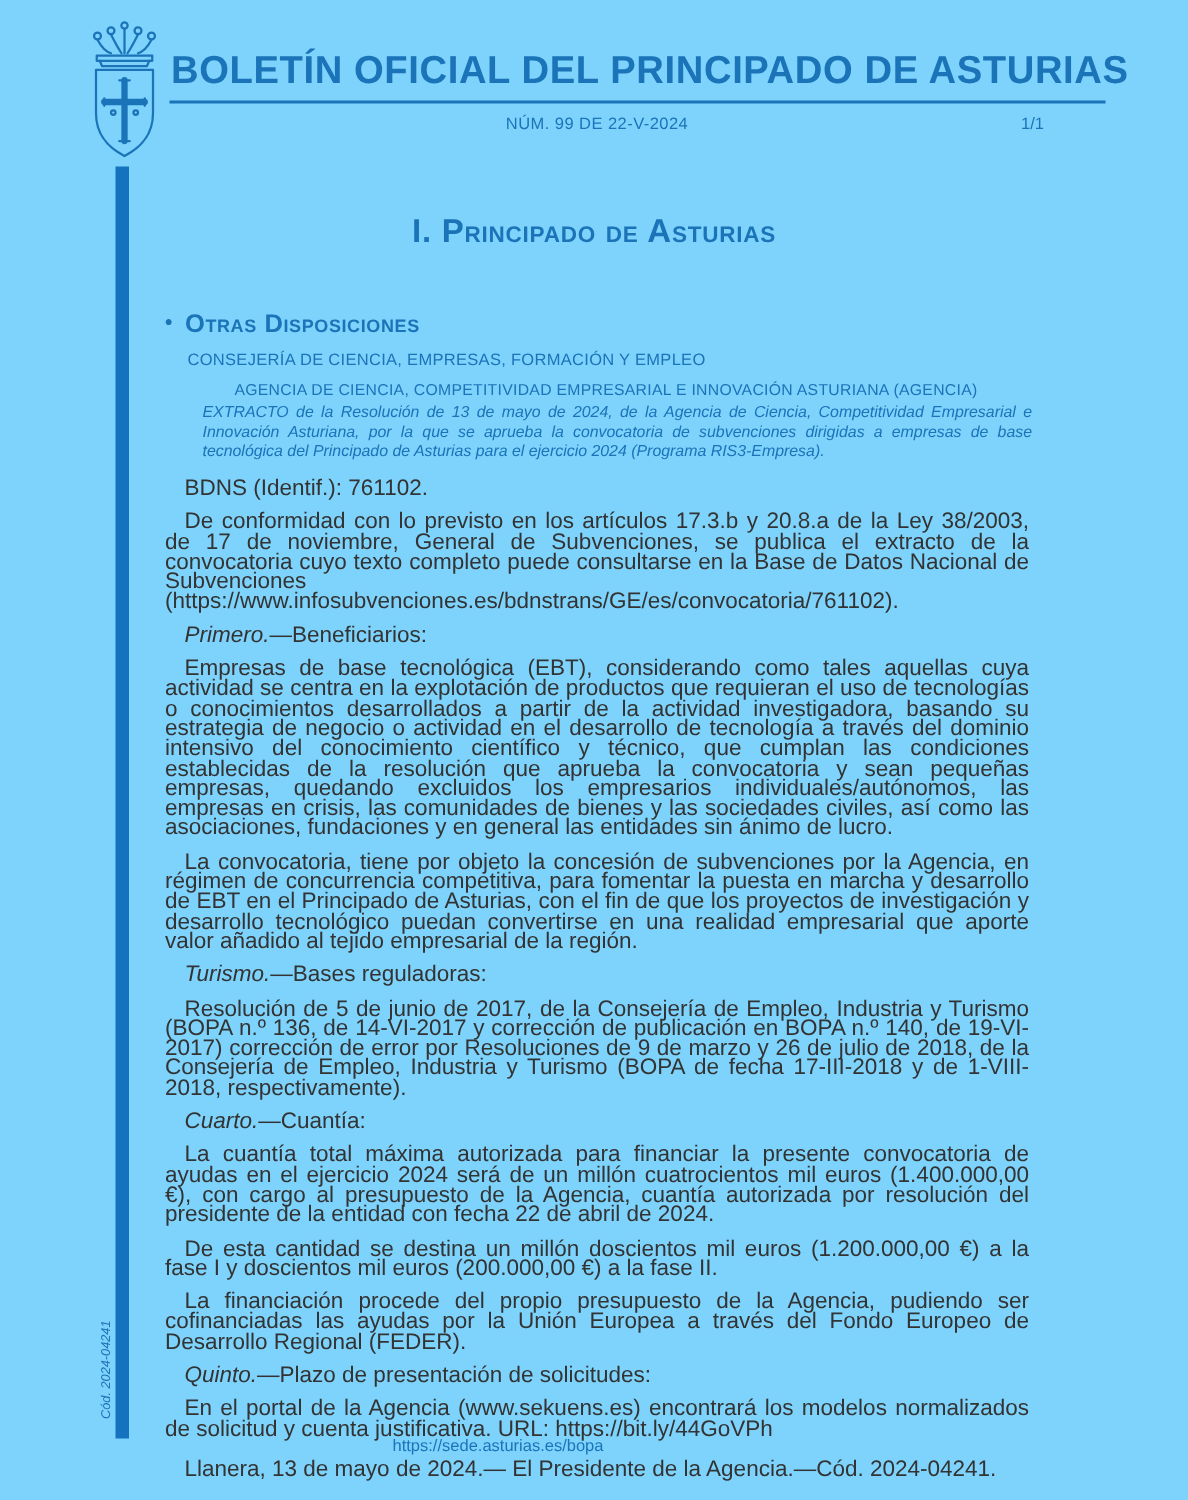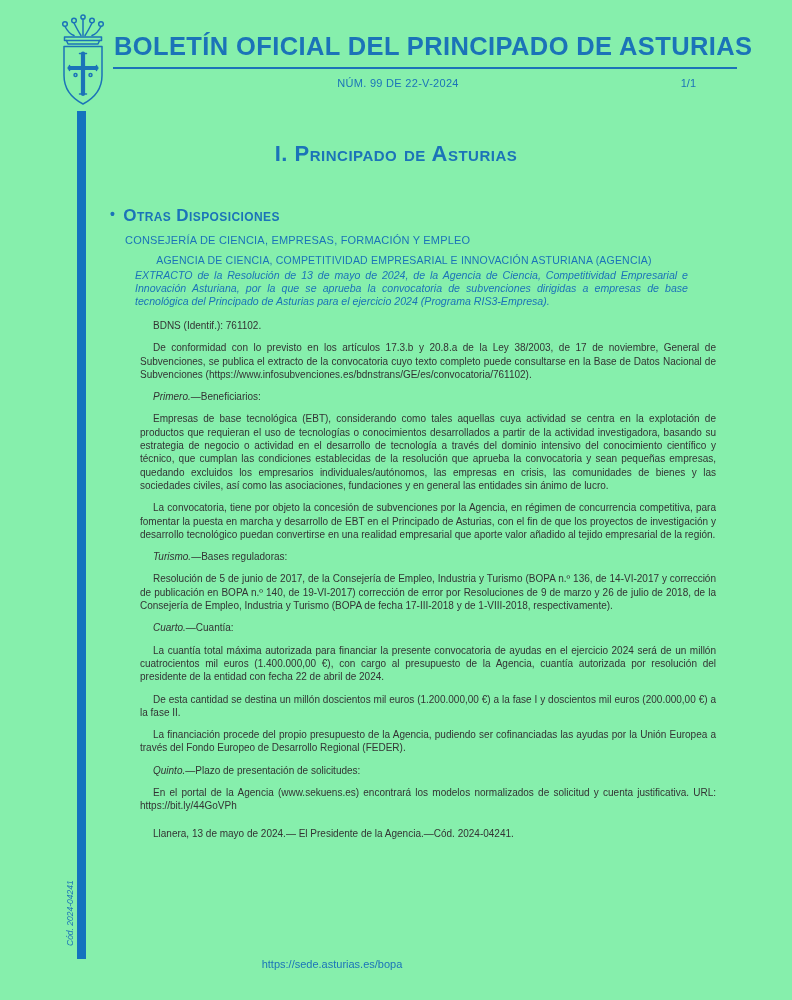--- a/index.html
+++ b/index.html
@@ -1,21 +1,21 @@
 <!DOCTYPE html>
 <html><head>
 <meta charset="utf-8">
 <style>
   :root{
     --blue:#1B73B8;
     --ink:#333333;
   }
   html,body{margin:0;padding:0;background:#ffffff;}
   body{font-family:"Liberation Sans", sans-serif;}
-  .page{position:relative;width:792px;height:1000px;background:#86efac;overflow:hidden;}
+  .page{position:relative;width:792px;height:1000px;background:#7dd3fc;overflow:hidden;}
 
   
   .logo{position:absolute;left:56px;top:13px;width:54px;height:97px;}
   .masthead-title{
     position:absolute;left:114px;top:31px;width:586px;
     font-size:26px;font-weight:bold;color:var(--blue);
     letter-spacing:0.4px;white-space:nowrap;
     transform-origin:left center;transform:scaleX(0.98);
   }
   .masthead-rule{position:absolute;left:113px;top:67px;width:624px;height:2px;background:var(--blue);}
@@ -49,21 +49,21 @@
   }
   .extract{
     position:absolute;left:135px;top:269px;width:553px;
     font-size:10.6px;font-style:italic;color:var(--blue);
     text-align:justify;line-height:13.2px;
   }
 
   
   .doc-body{
     position:absolute;left:110px;top:319px;width:576px;
-    font-size:10px;color:var(--ink);margin-left:30px;
+    font-size:15px;color:var(--ink);
   }
   .doc-body p{
     margin:0 0 9px 0;text-indent:13px;text-align:justify;line-height:13.3px;
   }
   .doc-body p.heading{text-align:left;margin-top:3px;}
   .doc-body p.signature{margin-top:14px;}
   .doc-body i{font-style:italic;}
 
   
   .side-bar{position:absolute;left:77px;top:111px;width:9px;height:848px;background:#1472BE;}

